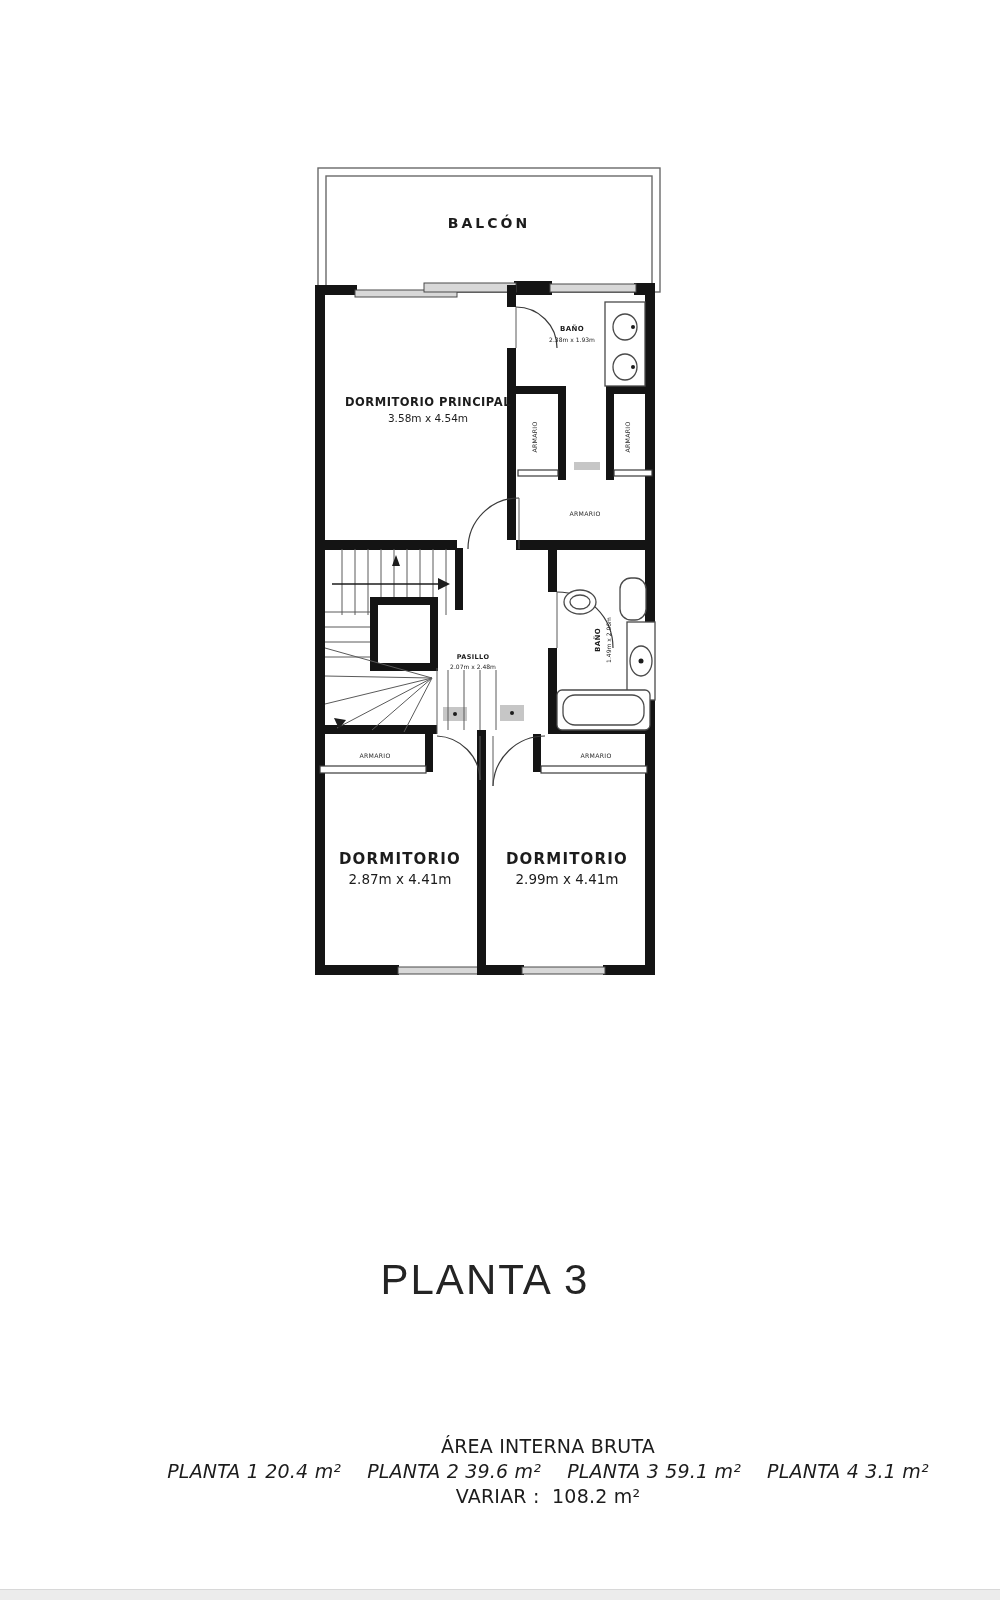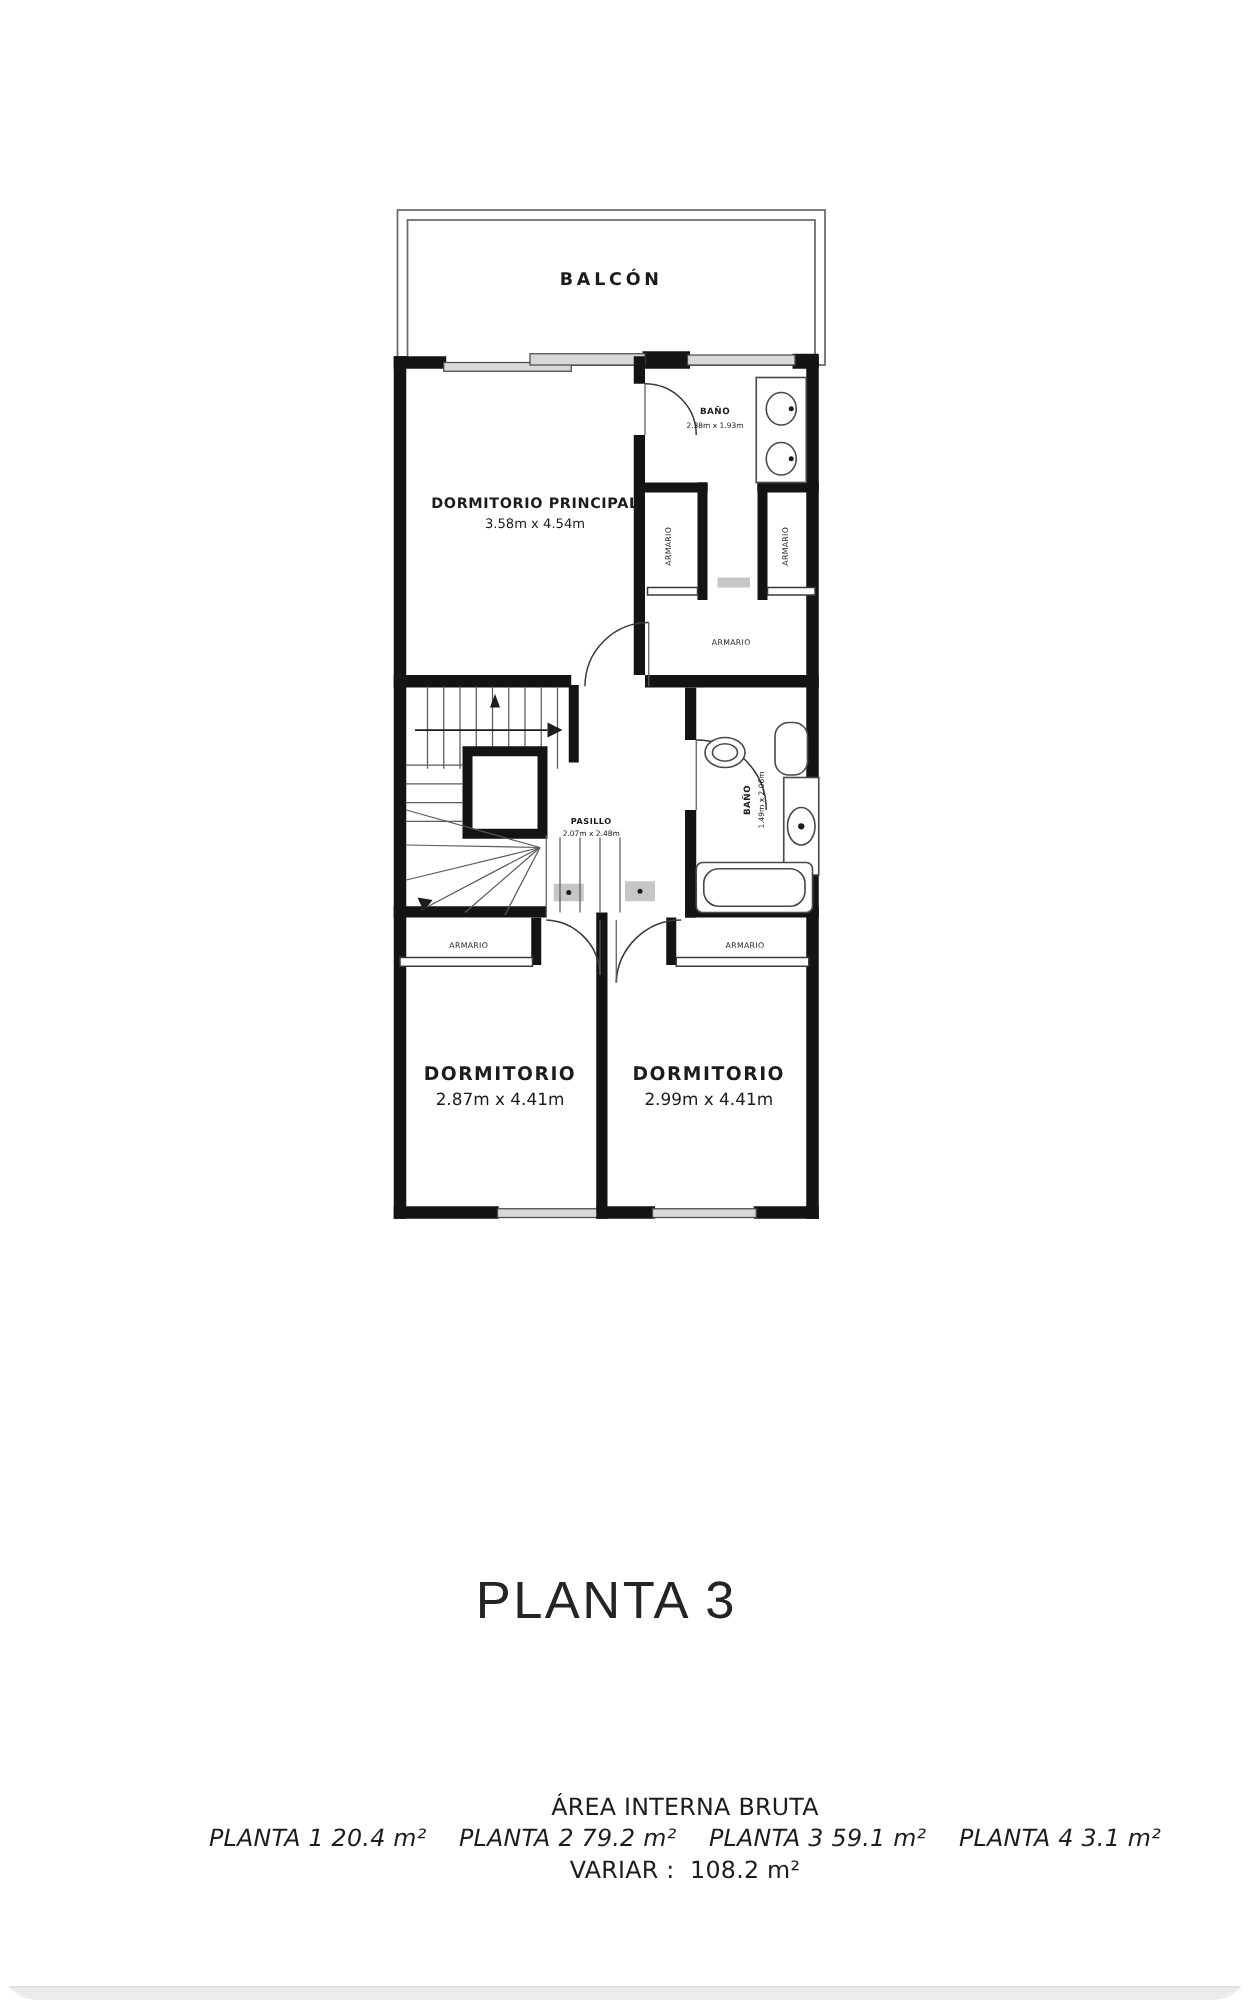--- a/index.html
+++ b/index.html
@@ -1,17 +1,17 @@
 <!DOCTYPE html>
 <html><head>
 <meta charset="utf-8">
 <style>
   html,body{margin:0;padding:0;background:#ffffff;}
   #page{position:relative;width:1000px;height:1600px;background:#ffffff;overflow:hidden;
-        font-family:"DejaVu Sans",sans-serif;border-radius:30px;}
+        font-family:"DejaVu Sans",sans-serif;}
   svg text{font-family:"DejaVu Sans",sans-serif;fill:#1c1c1c;}
   .w{fill:#141414;}
   .thin{fill:none;stroke:#3a3a3a;stroke-width:1.2;}
   .thinf{fill:#ffffff;stroke:#3a3a3a;stroke-width:1.2;}
   .fix{fill:#ffffff;stroke:#4a4a4a;stroke-width:1.3;}
   .win{fill:#d8d8d8;stroke:#4a4a4a;stroke-width:1;}
   .gray{fill:#c6c6c6;}
   .dbl{fill:none;stroke:#6a6a6a;stroke-width:1.4;}
   .tread{stroke:#5a5a5a;stroke-width:1;}
   .arrow{stroke:#1c1c1c;stroke-width:1.4;fill:none;}
@@ -206,21 +206,21 @@
       <text class="t-room-lg" x="567" y="864" text-anchor="middle">DORMITORIO</text>
       <text class="t-dim-lg" x="567" y="884" text-anchor="middle">2.99m x 4.41m</text>
     </g>
   </svg>
 
   <div id="plan-title">PLANTA 3</div>
 
   <div id="summary">
     <div class="line">ÁREA INTERNA BRUTA</div>
     <div class="line">
-      <span class="seg"><span>PLANTA 1</span> <span>20.4 m²</span></span><span class="seg"><span>PLANTA 2</span> <span>79.2 m²</span></span><span class="seg"><span>PLANTA 3</span> <span>59.1 m²</span></span><span class="seg"><span>PLANTA 4</span> <span>3.1 m²</span></span>
+      <span class="seg"><span>PLANTA 1</span> <span>20.4 m²</span></span><span class="seg"><span>PLANTA 2</span> <span>39.6 m²</span></span><span class="seg"><span>PLANTA 3</span> <span>59.1 m²</span></span><span class="seg"><span>PLANTA 4</span> <span>3.1 m²</span></span>
     </div>
     <div class="line">
       <span>VARIAR :</span>&nbsp;
       <span>108.2 m²</span>
     </div>
   </div>
 
   <div id="bottom-strip"></div>
 </div>
 

